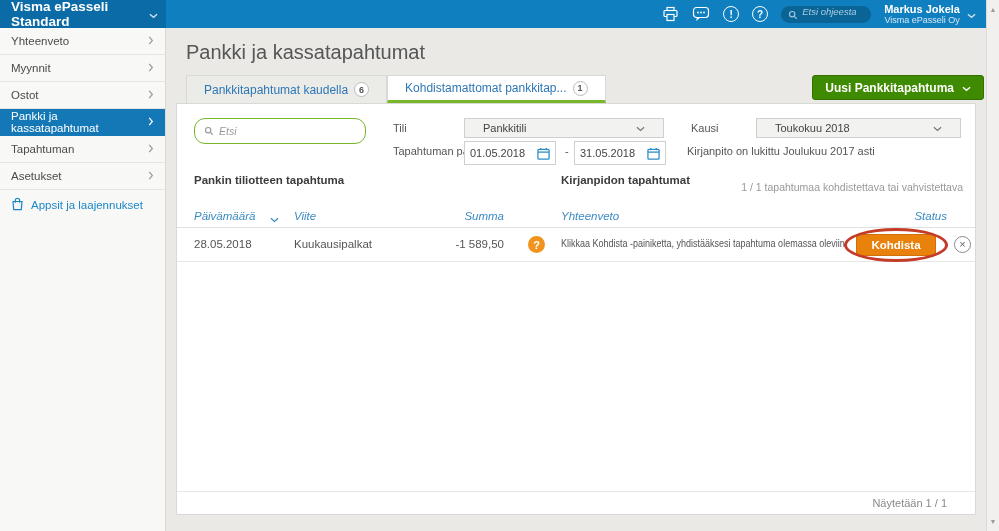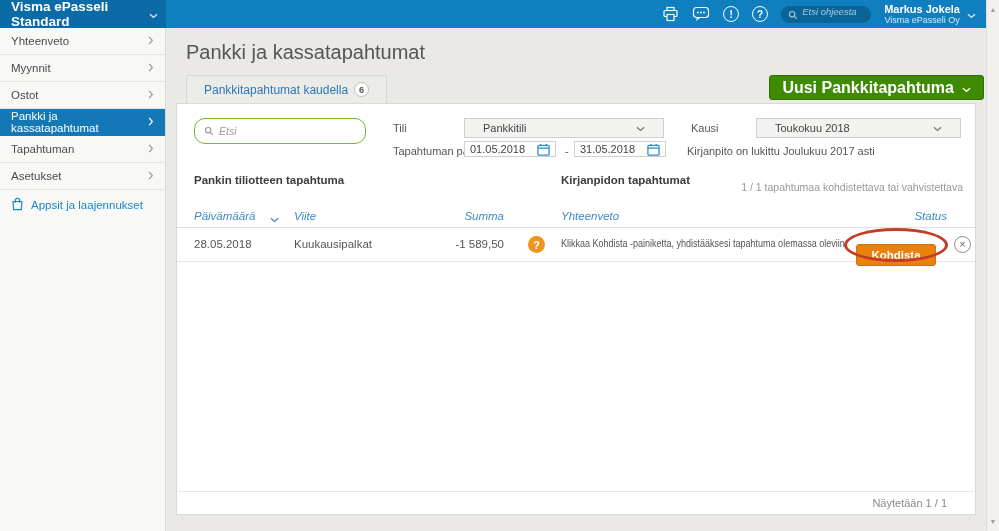--- a/index.html
+++ b/index.html
@@ -36,46 +36,46 @@
 
   
   .main { position:absolute; top:28px; left:166px; width:820px; bottom:0; background:#eae9e6; }
   .page-title { position:absolute; top:13px; left:20px; font-size:20px; font-weight:400; color:#565656; }
 
   .tabs { position:absolute; top:47px; left:20px; display:flex; z-index:3; }
   .tab { height:28px; display:flex; align-items:center; gap:6px; padding:0 17px; font-size:12px; color:#2e77b5; background:#ebebe8; border:1px solid #d8d8d5; border-bottom:none; cursor:pointer; white-space:nowrap; }
   .tab.active { background:#fff; border-bottom:3px solid #76b82a; }
   .badge { min-width:15px; height:15px; border:1px solid #bbbbb9; border-radius:8px; background:#fff; color:#555; font-size:9px; font-weight:bold; display:flex; align-items:center; justify-content:center; padding:0 3px; }
 
-  .new-btn { position:absolute; top:47px; right:2px; height:25px; background:#3e8a00; border:1px solid #337000; border-radius:3px; color:#fff; font-size:16px; font-weight:bold; font-family:"Liberation Sans",sans-serif; display:flex; align-items:center; gap:8px; padding:0 12px; cursor:pointer; }
+  .new-btn { position:absolute; top:47px; right:2px; height:25px; background:#3e8a00; border:1px solid #337000; border-radius:3px; color:#fff; font-size:12px; font-weight:bold; font-family:"Liberation Sans",sans-serif; display:flex; align-items:center; gap:8px; padding:0 12px; cursor:pointer; }
 
   .card { position:absolute; top:75px; left:10px; width:800px; bottom:16px; background:#fff; border:1px solid #d9d9d6; }
 
   
   .search-pill { position:absolute; left:17px; top:14px; width:172px; height:20px; border:1.5px solid #76b82a; border-radius:11px; display:flex; align-items:center; gap:5px; padding:12px 9px; color:#9a9a98; }
   .search-pill input { border:none; outline:none; width:130px; font-size:10.5px; font-style:italic; color:#777; background:transparent; font-family:"Liberation Sans",sans-serif; }
   .search-pill input::placeholder { color:#9a9a98; }
   .flabel { position:absolute; font-size:11px; color:#555; }
   .select { position:absolute; height:20px; background:#f2f2f0; border:1px solid #cfcfcd; display:flex; align-items:center; padding:0 18px; font-size:11px; color:#444; cursor:pointer; }
   .select .chev { margin-left:auto; color:#777; }
-  .datebox { position:absolute; height:16px; width:92px; background:#fff; border:1px solid #cfcfcd; display:flex; align-items:center; padding:0 5px; font-size:11px; color:#444; cursor:text; }
+  .datebox { position:absolute; height:24px; width:92px; background:#fff; border:1px solid #cfcfcd; display:flex; align-items:center; padding:0 5px; font-size:11px; color:#444; cursor:text; }
   .datebox .cal { margin-left:auto; display:flex; }
   .dash { position:absolute; font-size:11px; color:#555; }
   .locked-note { position:absolute; left:510px; top:41px; font-size:11px; color:#555; }
 
   
   .sec-title { position:absolute; top:70px; font-size:11.5px; font-weight:bold; color:#3c3c3c; }
   .match-summary { position:absolute; top:77px; right:12px; font-size:10.5px; color:#999; }
   .thead { position:absolute; top:101px; left:0; right:0; height:23px; border-bottom:1px solid #e0e0de;font-style:italic; }
   .th { position:absolute; top:5px; font-size:11.5px; color:#3a8bc2; }
   .trow { position:absolute; top:124px; left:0; right:0; height:34px; border-bottom:1px solid #e6e6e4; }
   .td { position:absolute; top:10px; font-size:11.5px; color:#555; white-space:nowrap; }
   .td-summary { font-size:10px; transform:scaleX(0.9); transform-origin:left center; }
   .help-circle { position:absolute; left:351px; top:8px; width:17px; height:17px; border-radius:50%; background:#f0941e; color:#fff; font-size:11px; font-weight:bold; display:flex; align-items:center; justify-content:center; cursor:pointer; }
-  .kohdista-btn { position:absolute; left:679px; top:16px; width:80px; height:22px; background:#e8820d; border:1px solid #cf700a; border-radius:3px; color:#fff; font-size:11.5px; font-weight:bold; font-family:"Liberation Sans",sans-serif; cursor:pointer; }
+  .kohdista-btn { position:absolute; left:679px; top:6px; width:80px; height:22px; background:#e8820d; border:1px solid #cf700a; border-radius:3px; color:#fff; font-size:11.5px; font-weight:bold; font-family:"Liberation Sans",sans-serif; cursor:pointer; }
   .annotation-ellipse { position:absolute; left:667px; top:0px; width:104px; height:34px; border:3px solid #c43b28; border-radius:50%; pointer-events:none; }
   .dismiss-circle { position:absolute; left:777px; top:8px; width:17px; height:17px; border:1.4px solid #8a8a8a; border-radius:50%; color:#666; font-size:11px; line-height:14px; text-align:center; cursor:pointer; background:#fff; }
   .pagination { position:absolute; left:0; right:0; bottom:0; height:23px; border-top:1px solid #e6e6e4; font-size:11px; color:#8a8a8a; text-align:right; line-height:22px; padding-right:28px; }
 </style>
 </head>
 <body>
 
 <header class="topbar">
   <div class="brand">
     <span>Visma ePasseli Standard</span>
@@ -175,20 +175,24 @@
   </div>
 </aside>
 
 <main class="main">
   <h1 class="page-title">Pankki ja kassatapahtumat</h1>
 
   <div class="tabs">
     <div class="tab">
       <span>Pankkitapahtumat kaudella</span>
       <span class="badge">6</span>
+    </div>
+    <div class="tab active">
+      <span>Kohdistamattomat pankkitap...</span>
+      <span class="badge">1</span>
     </div>
   </div>
 
   <button class="new-btn">
     <span>Uusi Pankkitapahtuma</span>
     <span><svg width="9" height="6" viewBox="0 0 10 6">
           <polyline points="1,1 5,4.5 9,1" fill="none" stroke="#fff" stroke-width="1.5"></polyline>
         </svg></span>
   </button>
 

